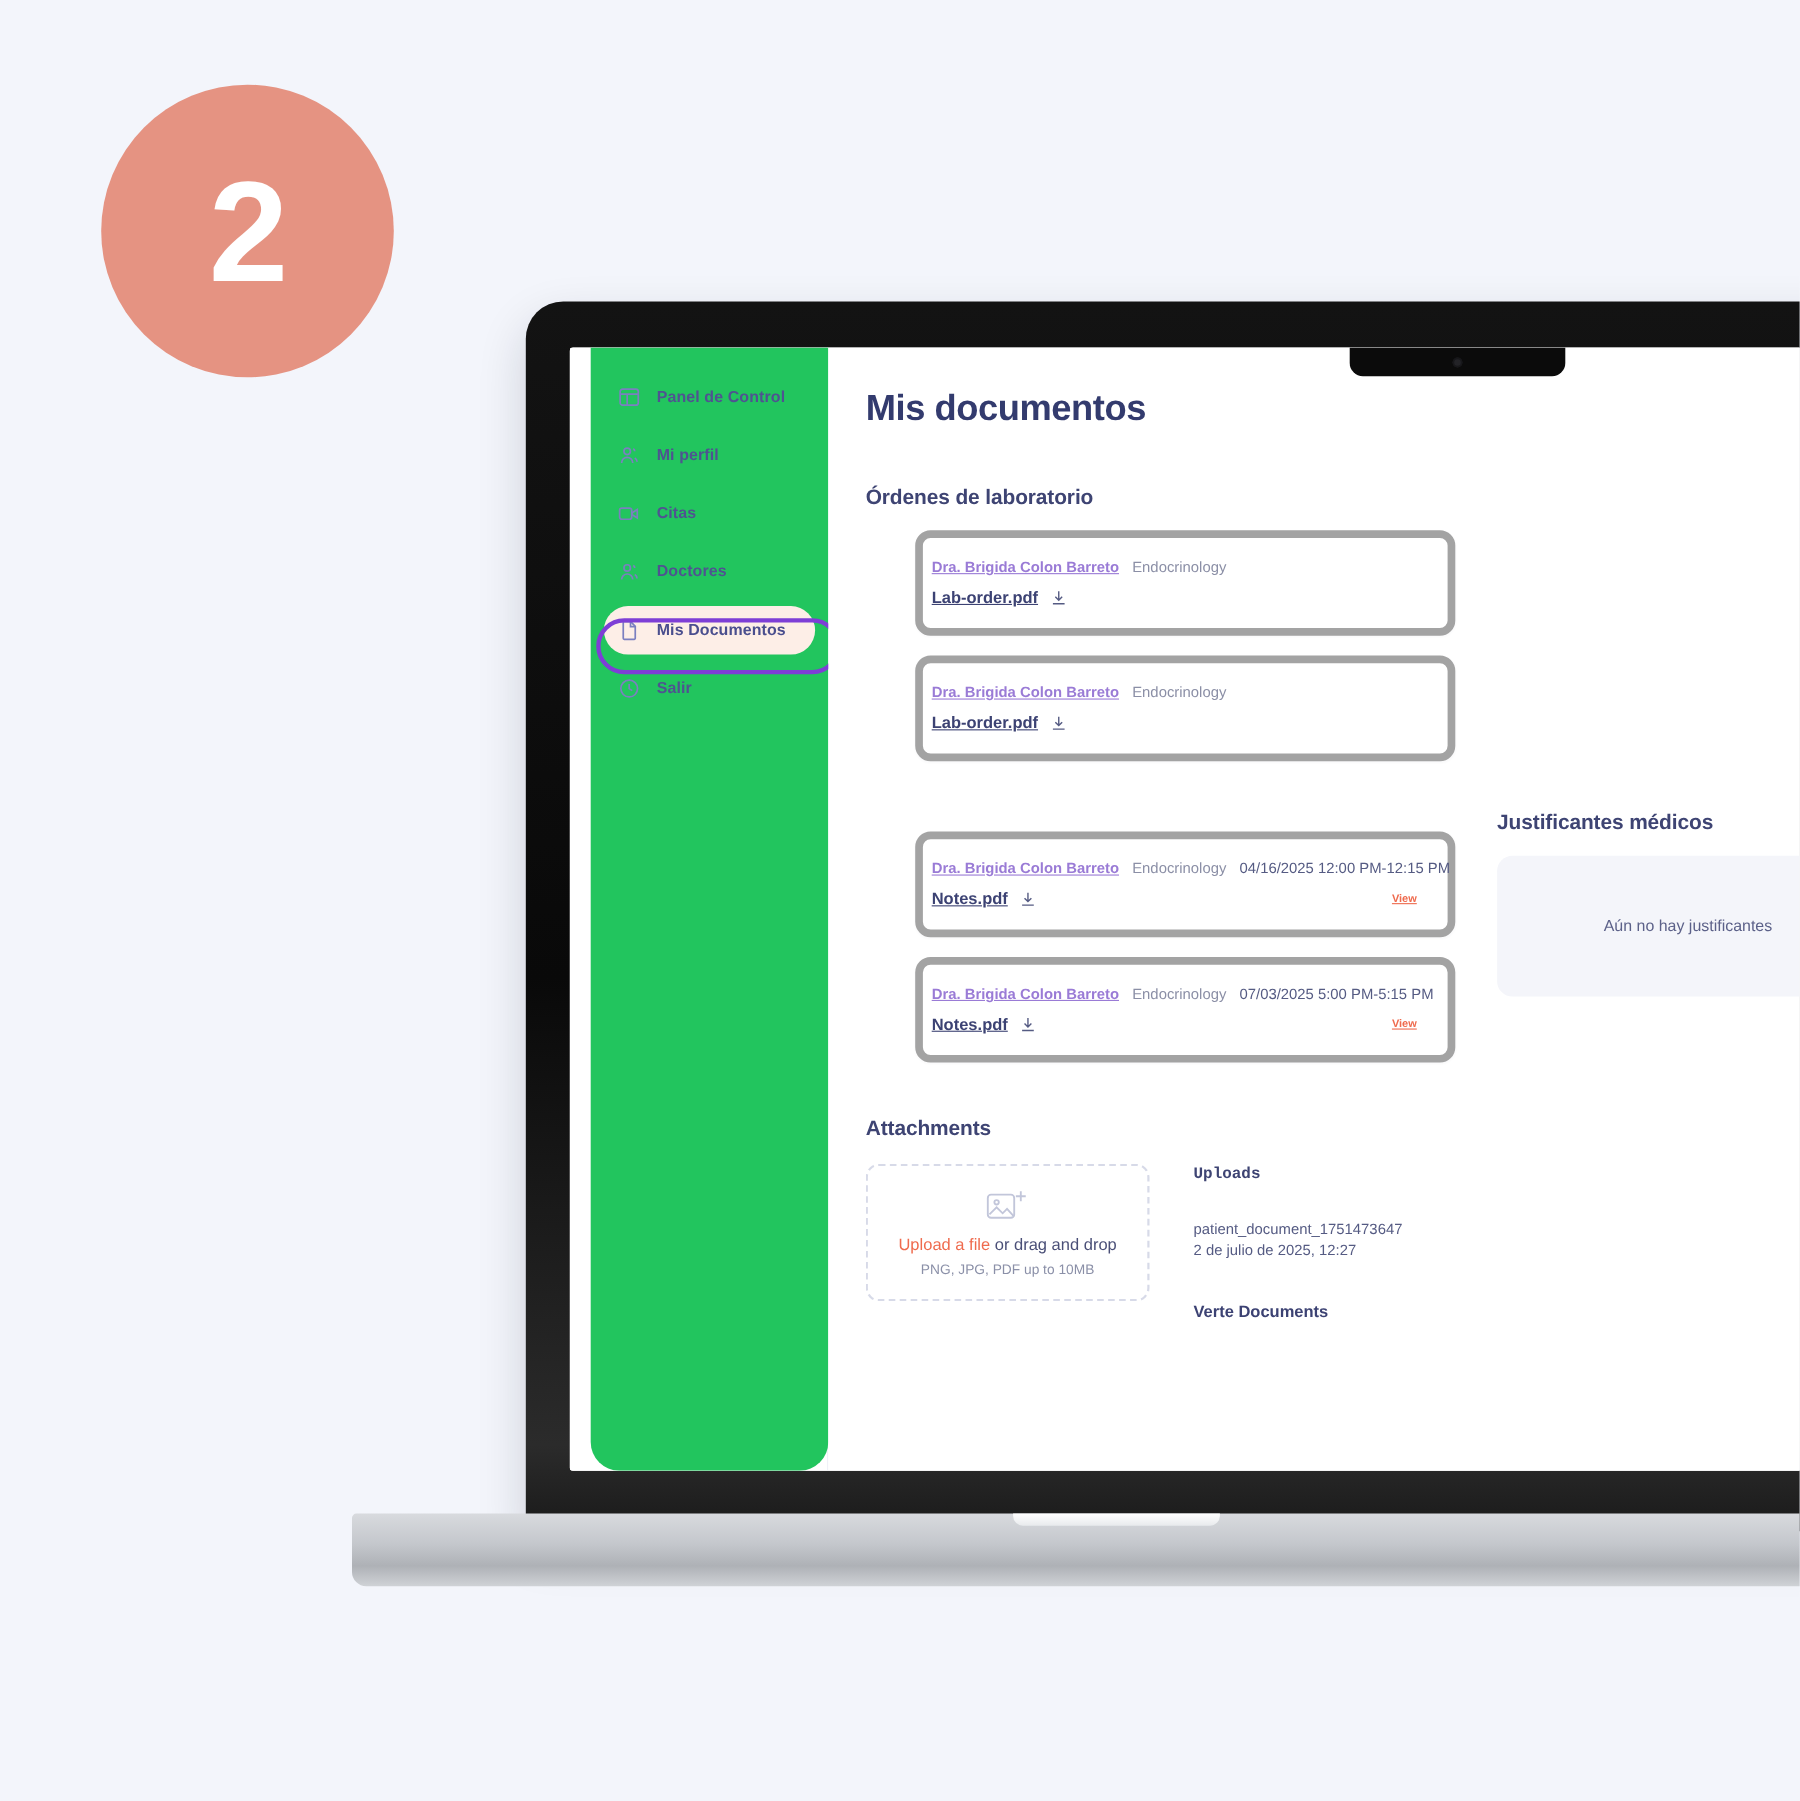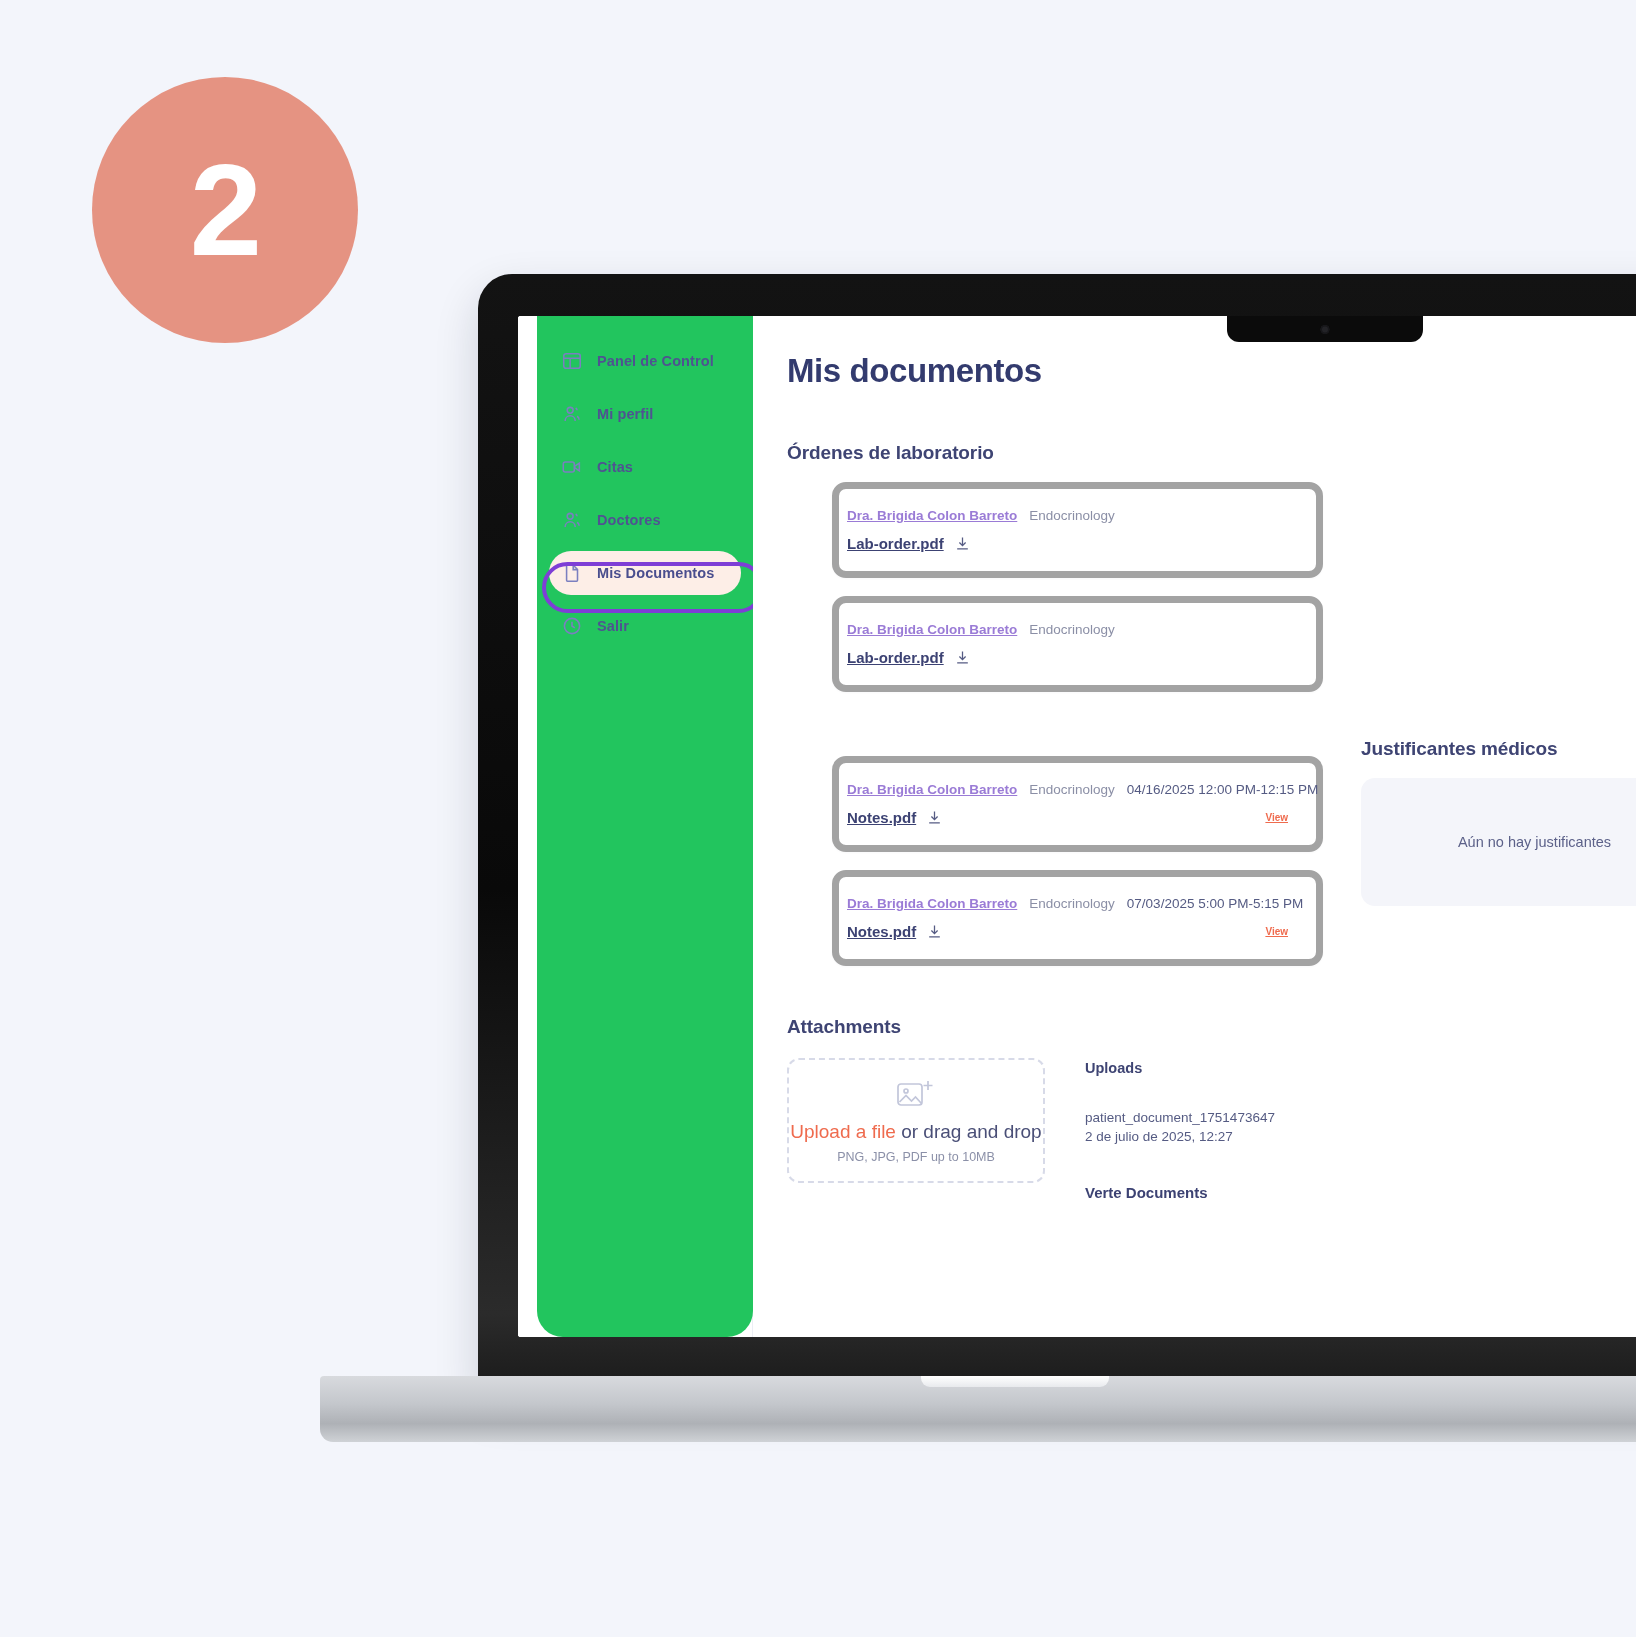--- a/index.html
+++ b/index.html
@@ -141,26 +141,26 @@
   
   .attach-wrap { margin-top: 50px; }
   .attach-body { display: flex; gap: 40px; margin-top: 20px; }
   .dropzone {
     width: 258px; flex: 0 0 258px; height: 125px;
     border: 2px dashed #d7dae8; border-radius: 12px;
     display: flex; flex-direction: column; align-items: center; justify-content: center;
     gap: 7px; cursor: pointer; background: #fff;
   }
   .dz-icon { color: #c2c6da; width: 40px; height: 34px; margin-bottom: 2px; }
-  .dz-line1 { font-size: 19px; color: #4a4f77; }
+  .dz-line1 { font-size: 15px; color: #4a4f77; }
   .dz-line1 .up { color: #ef6b4e; font-weight: 400; }
   .dz-line2 { font-size: 12.5px; color: #8b90a8; }
 
   .uploads { padding-top: 2px; }
-  .uploads-title { font-size: 14.5px; font-weight: 600; color: #3e4473; }
+  .uploads-title { font-size: 14.5px; font-weight: 600; color: #3e4473; font-family: Liberation Mono, monospace; }
   .upload-item { margin-top: 34px; }
   .up-name { font-size: 13.5px; color: #555b83; }
   .up-date { font-size: 13.5px; color: #555b83; margin-top: 4px; }
   .verte-title { font-size: 15px; font-weight: 700; color: #3c4273; margin-top: 40px; }
 </style>
 </head>
 <body>
 
 <div id="stage">
 

